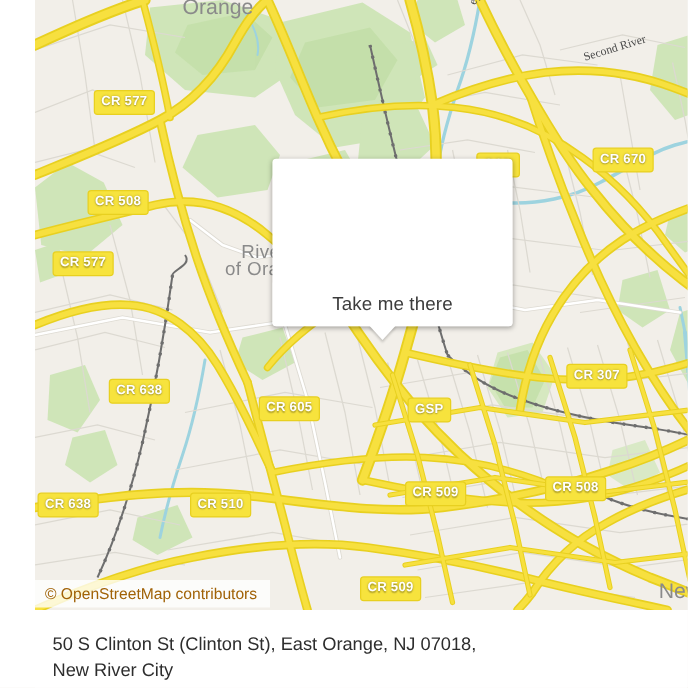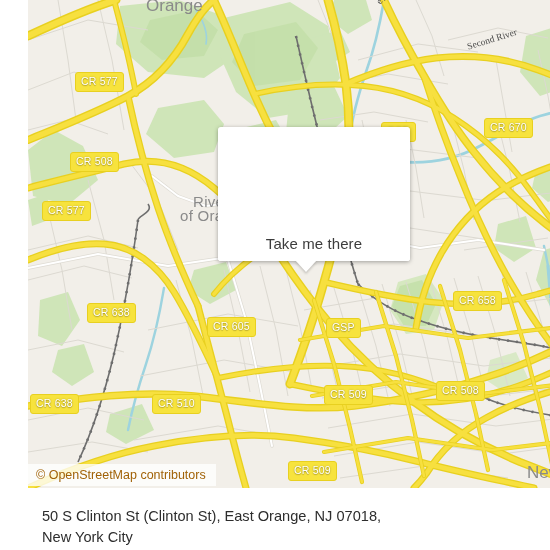--- a/index.html
+++ b/index.html
@@ -44,21 +44,21 @@
   }
 
   
   .shield {
     position: absolute;
     background: #f7e33d;
     border: 1.5px solid #e8d020;
     border-radius: 3px;
     color: #ffffff;
     font-size: 10.5px;
-    font-weight: normal;
+    font-weight: bold;
     line-height: 1;
     padding: 3px 5px 4px 5px;
     text-shadow: 0 0 2px rgba(0,0,0,0.30), 0 1px 1px rgba(0,0,0,0.22);
     white-space: nowrap;
     letter-spacing: 0.2px;
   }
 
   
   .water-label {
     position: absolute;
@@ -397,22 +397,22 @@
     <div id="shield-layer">
         <div class="shield" style="left: 47px; top: 72px;">CR 577</div>
         <div class="shield" style="left: 42px; top: 152px;">CR 508</div>
         <div class="shield" style="left: 14px; top: 201px;">CR 577</div>
         <div class="shield" style="left: 59px; top: 303px;">CR 638</div>
         <div class="shield" style="left: 2px; top: 394px;">CR 638</div>
         <div class="shield" style="left: 124px; top: 394px; text-align: right;">CR 510</div>
         <div class="shield" style="left: 179px; top: 317px;">CR 605</div>
         <div class="shield" style="left: 353px; top: 122px;">GSP</div>
         <div class="shield" style="left: 298px; top: 318px;">GSP</div>
-        <div class="shield" style="left: 456px; top: 118px;">CR 670</div>
-        <div class="shield" style="left: 425px; top: 291px;">CR 658</div>
+        <div class="shield" style="left: 446px; top: 118px;">CR 670</div>
+        <div class="shield" style="left: 425px; top: 291px;">CR 307</div>
         <div class="shield" style="left: 408px; top: 381px;">CR 508</div>
         <div class="shield" style="left: 296px; top: 385px;">CR 509</div>
         <div class="shield" style="left: 260px; top: 461px;">CR 509</div>
       </div>
 
     <div id="attribution">© OpenStreetMap contributors</div>
   </div>
 
   <div id="popup">
     <div id="popup-body">
@@ -425,17 +425,17 @@
       <div id="popup-footer">
         <span>Take me there</span>
       </div>
     </div>
     <div id="popup-tail"></div>
   </div>
 
   <div id="bottombar">
     <div id="address">
       <div>50 S Clinton St (Clinton St), East Orange, NJ 07018,</div>
-      <div>New York City</div>
+      <div>New River City</div>
     </div>
   </div>
 
 </div>
 
 </body></html>

